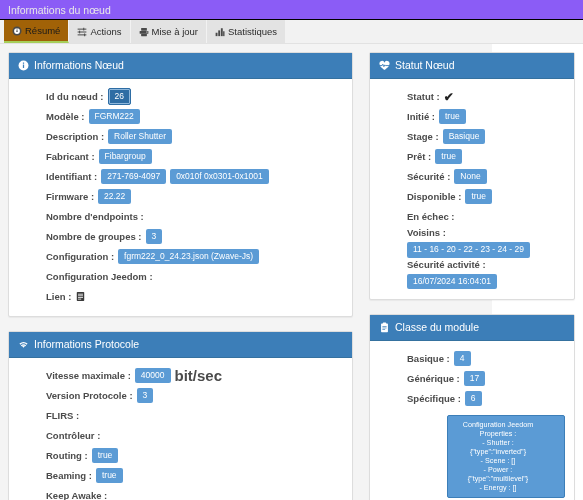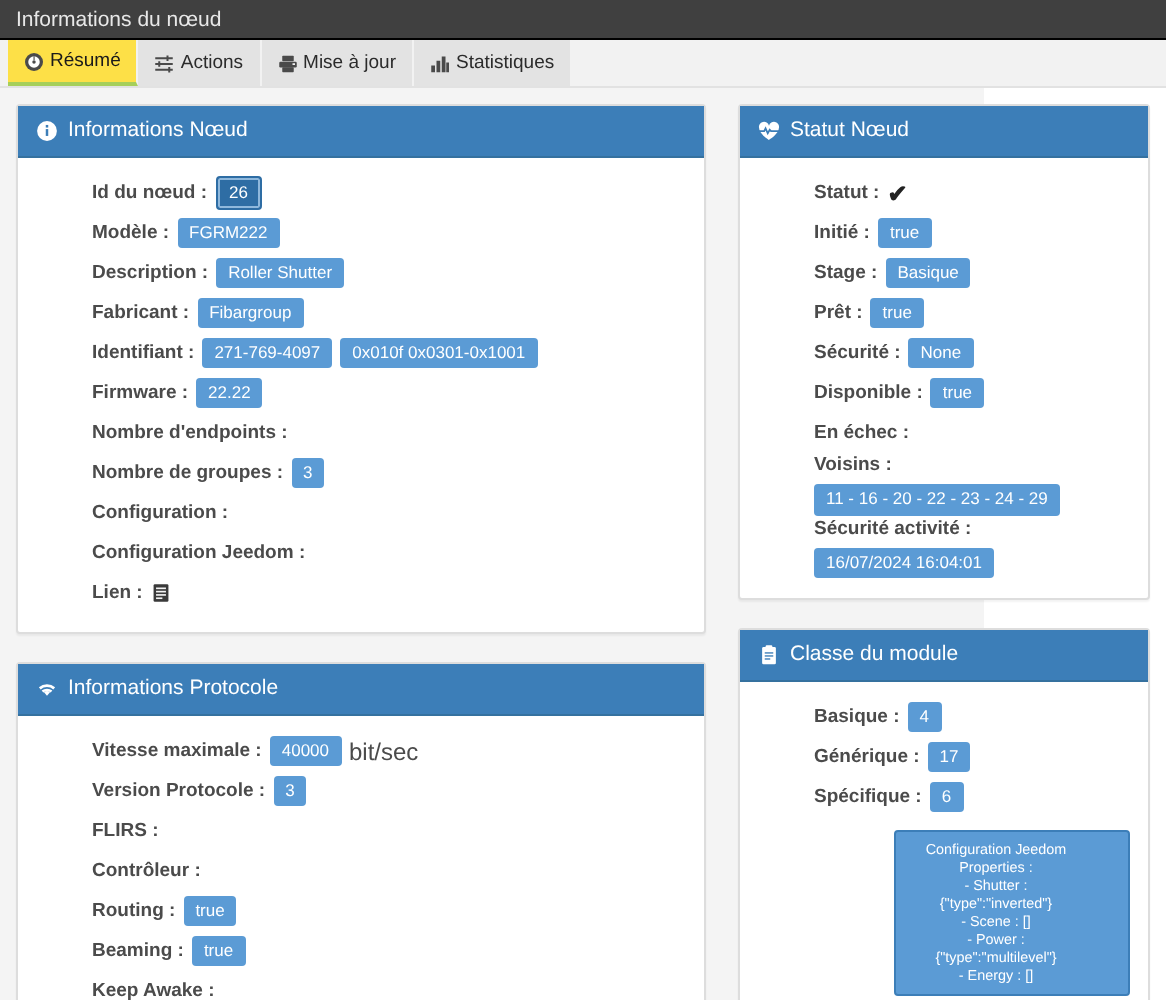--- a/index.html
+++ b/index.html
@@ -7,21 +7,21 @@
     margin: 0; padding: 0;
     width: 583px; height: 500px;
     overflow: hidden;
     background: #ffffff;
     font-family: "Liberation Sans", sans-serif;
   }
 
   
   #titlebar {
     height: 20px;
-    background: #404040;
+    background: #8b5cf6;
     color: #e8e8e8;
     font-size: 10.5px;
     display: flex;
     align-items: center;
     padding: 0 8px;
     border-bottom: 1px solid #000;
   }
 
   
   #tabstrip {
@@ -38,21 +38,21 @@
     gap: 3px;
     padding: 0 8px;
     font-size: 9.5px;
     color: #2b2b2b;
     background: #e3e3e3;
     border-right: 1px solid #f2f2f2;
     cursor: pointer;
     white-space: nowrap;
   }
   .tab.active {
-    background: #fde047;
+    background: #a16207;
     border-bottom: 2px solid #a6cf5a;
     color: #1a1a1a;
   }
   .tab .ic { display: inline-flex; align-items: center; }
   .tab svg { display: block; }
 
   
   #work {
     position: relative;
     width: 492px;
@@ -101,22 +101,22 @@
     margin-bottom: 1px;
     margin-left: 28px;
   }
   .lbl {
     font-size: 9.5px;
     font-weight: bold;
     color: #4b4b4b;
     white-space: nowrap;
   }
   .unit {
-    font-size: 12px;
-    font-weight: normal;
+    font-size: 15px;
+    font-weight: bold;
     color: #4b4b4b;
   }
   .badge {
     display: inline-block;
     background: #5b9bd5;
     color: #ffffff;
     font-size: 8.5px;
     line-height: 1;
     padding: 3px 6px 4px 6px;
     border-radius: 2px;
@@ -252,20 +252,21 @@
             </div>
             <div class="row">
               <span class="lbl">Nombre d'endpoints :</span>
             </div>
             <div class="row">
               <span class="lbl">Nombre de groupes :</span>
               <span class="badge">3</span>
             </div>
             <div class="row">
               <span class="lbl">Configuration :</span>
+              <span class="badge">fgrm222_0_24.23.json (Zwave-Js)</span>
             </div>
             <div class="row">
               <span class="lbl">Configuration Jeedom :</span>
             </div>
             <div class="row">
               <span class="lbl">Lien :</span>
               <span class="linkicon">
                 <svg width="11" height="11" viewBox="0 0 16 16" fill="#3a3a3a">
                   <rect x="2.6" y="1.6" width="10.8" height="12.8" rx="1"></rect>
                   <rect x="4.4" y="4" width="7.2" height="1.2" fill="#f4f4f4"></rect>

